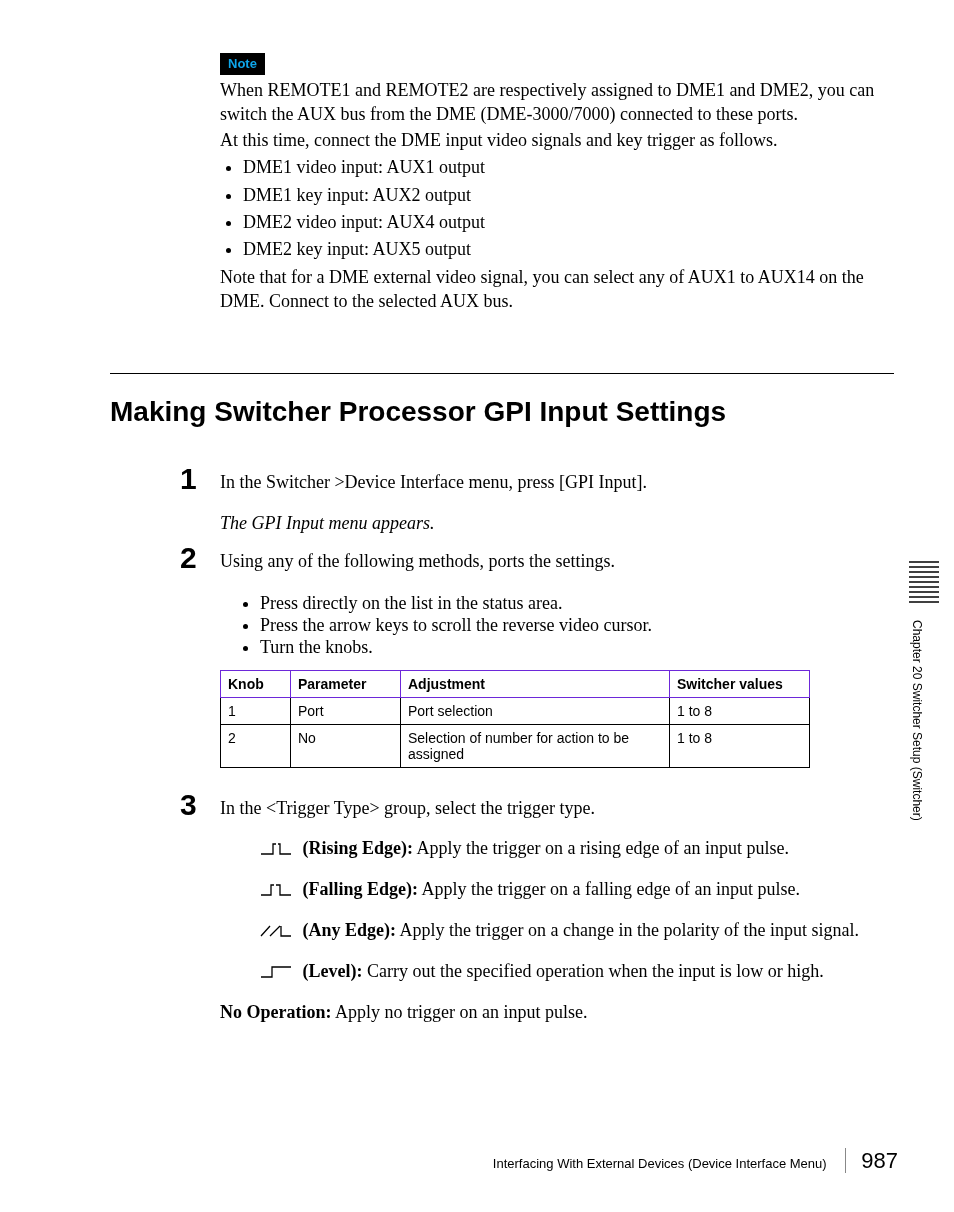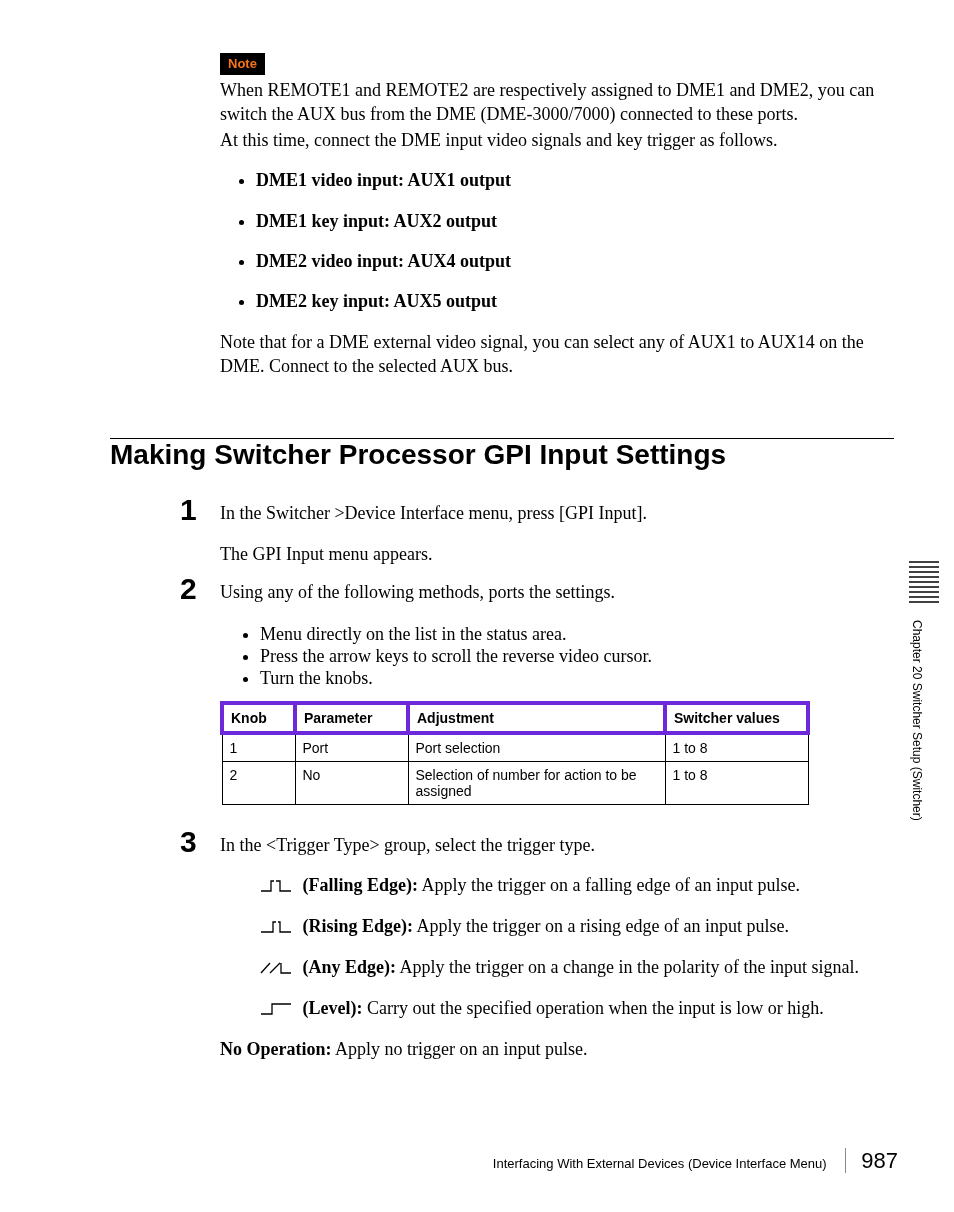--- a/index.html
+++ b/index.html
@@ -11,51 +11,51 @@
       width: 954px;
       height: 1212px;
       position: relative;
     }
     .content {
       padding: 50px 60px 0 110px;
     }
     .note-label {
       display: inline-block;
       background: black;
-      color: #f97316;
+      color: #0ea5e9;
       font-family: Arial, sans-serif;
       font-size: 13px;
       font-weight: bold;
       padding: 2px 8px;
       margin-bottom: 3px;
     }
     .note-body {
       margin-left: 110px;
       font-size: 18px;
       line-height: 1.35;
     }
     .note-body p {
       margin: 0 0 2px 0;
     }
     .bullet-list {
       list-style-type: disc;
       padding-left: 20px;
       margin: 2px 0;
     }
     .bullet-list li {
-      margin: 16px;
-      font-weight: bold;
+      margin: 3px;
     }
     .section-title {
       font-family: Arial, sans-serif;
       font-weight: bold;
       font-size: 28px;
       border-top: 1px solid black;
+      padding-top: 22px;
       margin-top: 60px;
-      margin-bottom: 30px;
+      margin-bottom: 42px;
       margin-left: 0;
     }
     .intro-para {
       margin-left: 110px;
       font-size: 18px;
       line-height: 1.35;
       margin-bottom: 20px;
     }
     .step {
       margin-left: 110px;
@@ -71,20 +71,21 @@
       top: -8px;
     }
     .step-text {
       font-size: 18px;
       line-height: 1.4;
     }
     .step-subtext {
       font-size: 18px;
       margin-top: 18px;
       margin-bottom: 10px;
+      font-style: italic;
     }
     .sub-bullets {
       list-style-type: disc;
       padding-left: 40px;
       margin: 18px 0 12px 0;
       font-size: 18px;
     }
     .sub-bullets li {
       margin-bottom: 1px;
     }
@@ -92,21 +93,21 @@
       border-collapse: collapse;
       width: 590px;
       margin-left: 0;
       margin-top: 8px;
       font-family: Arial, sans-serif;
       font-size: 14px;
     }
     .param-table th {
       text-align: left;
       font-weight: bold;
-      border: 4px solid #6d28d9;
+      border: 1px solid #6d28d9;
       padding: 5px 7px;
     }
     .param-table td {
       border: 1px solid black;
       padding: 5px 7px;
       vertical-align: top;
     }
     .trigger-item {
       margin-left: 40px;
       margin-top: 15px;
@@ -172,21 +173,21 @@
   <div class="step">
     <span class="step-number">1</span>
     <div class="step-text">In the Switcher &gt;Device Interface menu, press [GPI Input].</div>
     <div class="step-subtext">The GPI Input menu appears.</div>
   </div>
 
   <div class="step">
     <span class="step-number">2</span>
     <div class="step-text">Using any of the following methods, ports the settings.</div>
     <ul class="sub-bullets">
-      <li>Menu directly on the list in the status area.</li>
+      <li>Press directly on the list in the status area.</li>
       <li>Press the arrow keys to scroll the reverse video cursor.</li>
       <li>Turn the knobs.</li>
     </ul>
     <table class="param-table">
       <tbody>
           <tr>
         <th style="width:55px">Knob</th>
         <th style="width:95px">Parameter</th>
         <th>Adjustment</th>
         <th style="width:125px">Switcher values</th>
@@ -207,31 +208,31 @@
       </table>
   </div>
 
   <div class="step" style="margin-top:28px">
     <span class="step-number">3</span>
     <div class="step-text">In the &lt;Trigger Type&gt; group, select the trigger type.</div>
 
     <div class="trigger-item">
       <span class="trigger-icon">
         <svg width="32" height="14">
+            <path d="M1 12 L13 12 L13 2 L16 2 M18 2 L20 2 L20 12 L31 12" stroke="black" fill="none" stroke-width="1.3"></path>
+          </svg>
+      </span><b> (Rising Edge):</b><span> Apply the trigger on a rising edge of an input pulse.</span>
+    </div>
+
+    <div class="trigger-item">
+      <span class="trigger-icon">
+        <svg width="32" height="14">
             <path d="M1 12 L11 12 L11 2 L14 2 M16 2 L20 2 L20 12 L31 12" stroke="black" fill="none" stroke-width="1.3"></path>
           </svg>
       </span><b> (Falling Edge):</b><span> Apply the trigger on a falling edge of an input pulse.</span>
-    </div>
-
-    <div class="trigger-item">
-      <span class="trigger-icon">
-        <svg width="32" height="14">
-            <path d="M1 12 L13 12 L13 2 L16 2 M18 2 L20 2 L20 12 L31 12" stroke="black" fill="none" stroke-width="1.3"></path>
-          </svg>
-      </span><b> (Rising Edge):</b><span> Apply the trigger on a rising edge of an input pulse.</span>
     </div>
 
     <div class="trigger-item">
       <span class="trigger-icon">
         <svg width="32" height="14">
             <path d="M1 12 L10 2 M10 12 L20 2 M21 2 L21 12 L31 12" stroke="black" fill="none" stroke-width="1.3"></path>
           </svg>
       </span><b> (Any Edge):</b><span> Apply the trigger on a change in the polarity of the input signal.</span>
     </div>
 

